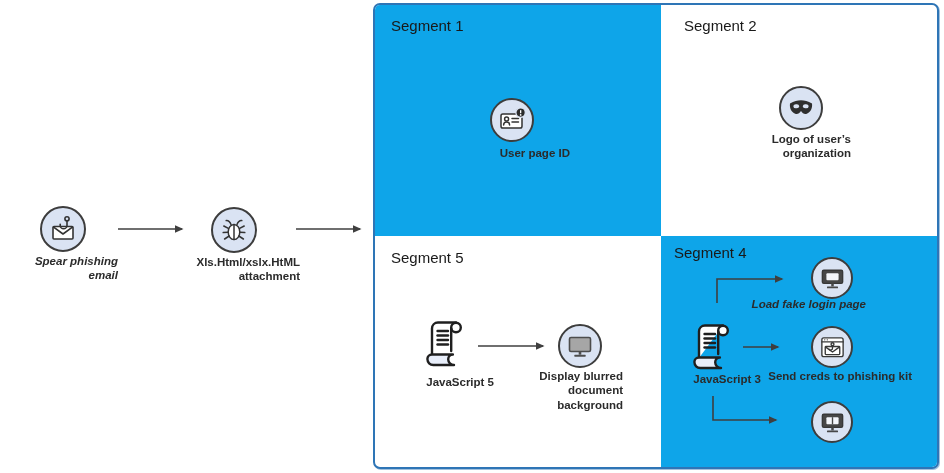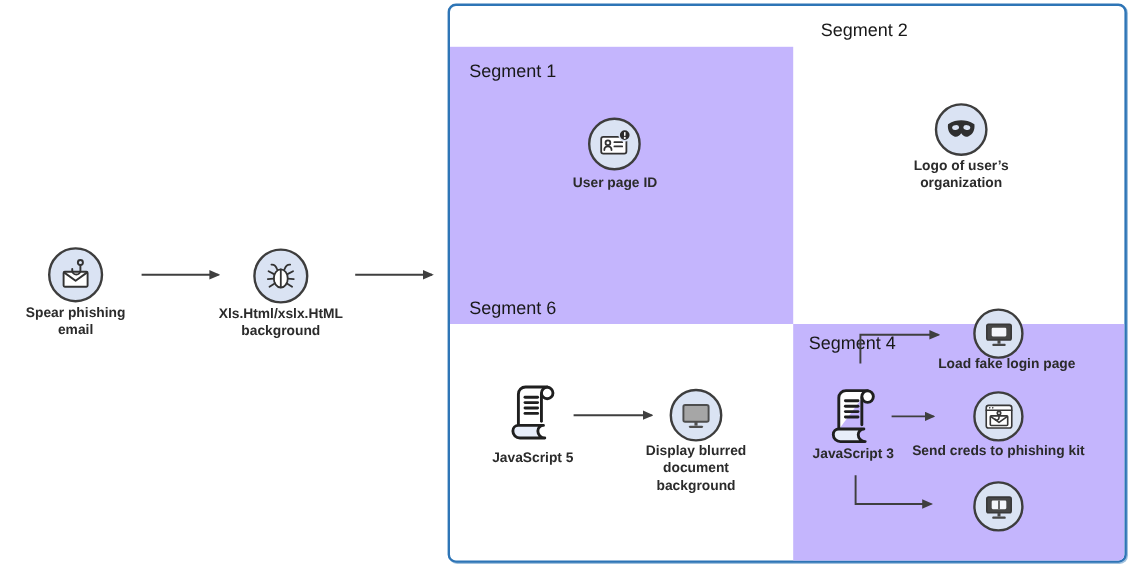--- a/index.html
+++ b/index.html
@@ -6,83 +6,83 @@
   #canvas{
     position:relative;width:944px;height:473px;background:#ffffff;
     font-family:"Liberation Sans","DejaVu Sans",sans-serif;overflow:hidden;
   }
   .big-box{
     position:absolute;left:373px;top:3px;width:566px;height:466px;
     border:2px solid #2e75b6;border-radius:7px;box-sizing:border-box;
     overflow:hidden;background:#ffffff;box-shadow:1px 1px 0 rgba(46,117,182,.45);
   }
   .seg{position:absolute;box-sizing:border-box;}
-  .seg.gray{background:#c4b5fd;margin-top:34px;}
+  .seg.gray{background:#0ea5e9;}
   .seg-title{position:absolute;font-size:15px;color:#191919;font-weight:400;white-space:nowrap;}
   .node-circle{
     position:absolute;border-radius:50%;background:#dae3f3;border:2px solid #3d3d3d;
     box-sizing:border-box;display:flex;align-items:center;justify-content:center;
   }
   .node-label{
     position:absolute;font-size:11.5px;font-weight:600;color:#2b2b2b;
-    text-align:center;line-height:1.25;
+    text-align:right;line-height:1.25;
   }
   .scroll-icon-wrap{position:absolute;display:flex;align-items:center;justify-content:center;}
   svg{display:block;}
   .arrow-layer{position:absolute;left:0;top:0;width:944px;height:473px;pointer-events:none;}
 </style>
 </head>
 <body>
 
 <div id="canvas">
 
   <div class="big-box">
     <div class="seg gray" style="left:0;top:0;width:286px;height:231px;">
       <span class="seg-title" style="left:16px;top:12px;">Segment 1</span>
     </div>
     <div class="seg" style="left:286px;top:0;width:276px;height:231px;">
       <span class="seg-title" style="left:23px;top:12px;">Segment 2</span>
     </div>
     <div class="seg" style="left:0;top:231px;width:286px;height:231px;">
-      <span class="seg-title" style="left:16px;top:13px;">Segment 6</span>
+      <span class="seg-title" style="left:16px;top:13px;">Segment 5</span>
     </div>
     <div class="seg gray" style="left:286px;top:231px;width:276px;height:231px;text-align:center;">
       <span class="seg-title" style="left:13px;top:8px;">Segment 4</span>
     </div>
   </div>
 
   <div class="node-circle" style="left:40px;top:206px;width:46px;height:46px;">
     <span>
       <svg width="30" height="30" viewBox="0 0 30 30" fill="none" stroke="#333333" stroke-width="1.6" stroke-linecap="round" stroke-linejoin="round">
         <rect x="5" y="12.5" width="20" height="12.5" rx="1" fill="#ffffff"></rect>
         <polyline points="5.6,13.2 15,20 24.4,13.2"></polyline>
         <circle cx="19" cy="4.8" r="2.1"></circle>
         <path d="M19,7 v4.4 a3.4,3.4 0 0 1 -6.8,0 v-1.2"></path>
       </svg>
     </span>
   </div>
-  <div class="node-label" style="left:8px;top:254px;width:110px;">Spear phishing email</div>
+  <div class="node-label" style="left:8px;top:254px;width:110px;font-style:italic;">Spear phishing email</div>
 
   <div class="node-circle" style="left:211px;top:207px;width:46px;height:46px;">
     <span>
       <svg width="30" height="30" viewBox="0 0 30 30" fill="none" stroke="#333333" stroke-width="1.5" stroke-linecap="round">
         <ellipse cx="15" cy="17" rx="5.8" ry="7.6" fill="#ffffff"></ellipse>
         <line x1="15" y1="9.6" x2="15" y2="24.4"></line>
         <path d="M12,9.6 C11,6.8 9.2,5.4 7.2,5.6"></path>
         <path d="M18,9.6 C19,6.8 20.8,5.4 22.8,5.6"></path>
         <line x1="9.4" y1="13.4" x2="4.8" y2="11"></line>
         <line x1="9.2" y1="17.2" x2="4.2" y2="17.6"></line>
         <line x1="10.2" y1="21" x2="5.6" y2="24"></line>
         <line x1="20.6" y1="13.4" x2="25.2" y2="11"></line>
         <line x1="20.8" y1="17.2" x2="25.8" y2="17.6"></line>
         <line x1="19.8" y1="21" x2="24.4" y2="24"></line>
       </svg>
     </span>
   </div>
-  <div class="node-label" style="left:168px;top:255px;width:132px;">Xls.Html/xslx.HtML background</div>
+  <div class="node-label" style="left:168px;top:255px;width:132px;">Xls.Html/xslx.HtML attachment</div>
 
   <div class="node-circle" style="left:490px;top:98px;width:44px;height:44px;">
     <span>
       <svg width="30" height="30" viewBox="0 0 30 30" fill="none" stroke="#333333" stroke-width="1.5" stroke-linecap="round" stroke-linejoin="round">
         <rect x="4" y="9" width="21" height="14" rx="1.8" fill="#ffffff"></rect>
         <circle cx="9.6" cy="14" r="2"></circle>
         <path d="M6.6,20 c0,-2 1.4,-3.1 3,-3.1 s3,1.1 3,3.1"></path>
         <line x1="15" y1="13.5" x2="21.5" y2="13.5"></line>
         <line x1="15" y1="17" x2="21.5" y2="17"></line>
         <circle cx="23.6" cy="7.6" r="4.7" fill="#2b2b2b" stroke="#dae3f3" stroke-width="1.3"></circle>
@@ -150,21 +150,21 @@
   <div class="node-circle" style="left:811px;top:257px;width:42px;height:42px;">
     <span>
       <svg width="29" height="29" viewBox="0 0 30 30">
         <rect x="4.5" y="6.5" width="21" height="13.5" rx="1.5" fill="#474747" stroke="#383838" stroke-width="1.4"></rect>
         <rect x="8.7" y="9.5" width="12.6" height="7.4" rx="1" fill="#f4f6fb"></rect>
         <rect x="13.7" y="20" width="2.6" height="3.2" fill="#474747"></rect>
         <rect x="9.3" y="23.2" width="11.4" height="2" rx="0.6" fill="#474747"></rect>
       </svg>
     </span>
   </div>
-  <div class="node-label" style="left:764px;top:297px;width:150px;">Load fake login page</div>
+  <div class="node-label" style="left:716px;top:297px;width:150px;font-style:italic;">Load fake login page</div>
 
   <div class="node-circle" style="left:811px;top:326px;width:42px;height:42px;">
     <span>
       <svg width="29" height="29" viewBox="0 0 30 30" fill="none" stroke="#383838" stroke-width="1.4" stroke-linecap="round" stroke-linejoin="round">
         <rect x="4" y="5" width="22" height="19.5" rx="2" fill="#ffffff"></rect>
         <line x1="4" y1="9.2" x2="26" y2="9.2"></line>
         <circle cx="7" cy="7.1" r="0.7" fill="#383838" stroke="none"></circle>
         <circle cx="9.6" cy="7.1" r="0.7" fill="#383838" stroke="none"></circle>
         <circle cx="15" cy="11.6" r="1.5"></circle>
         <path d="M15,13.1 v2.6 a1.9,1.9 0 0 1 -3.4,1.2"></path>

